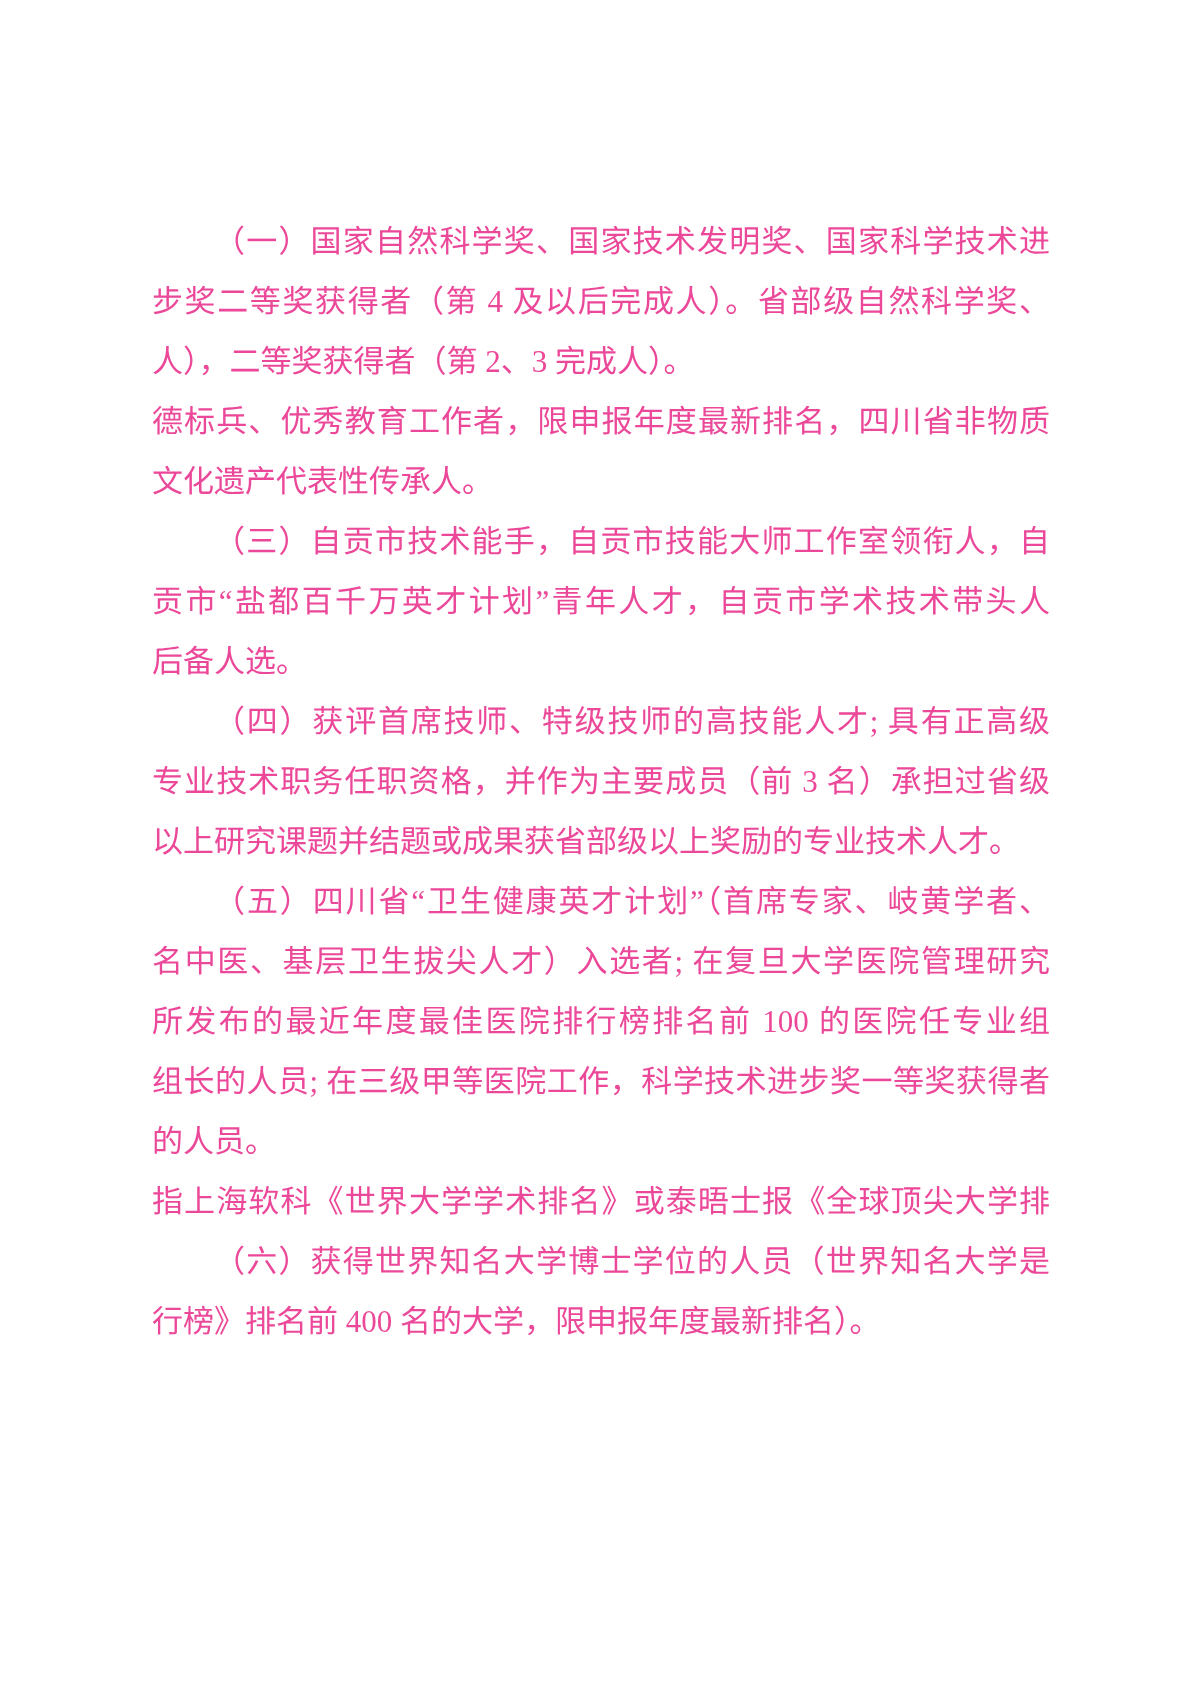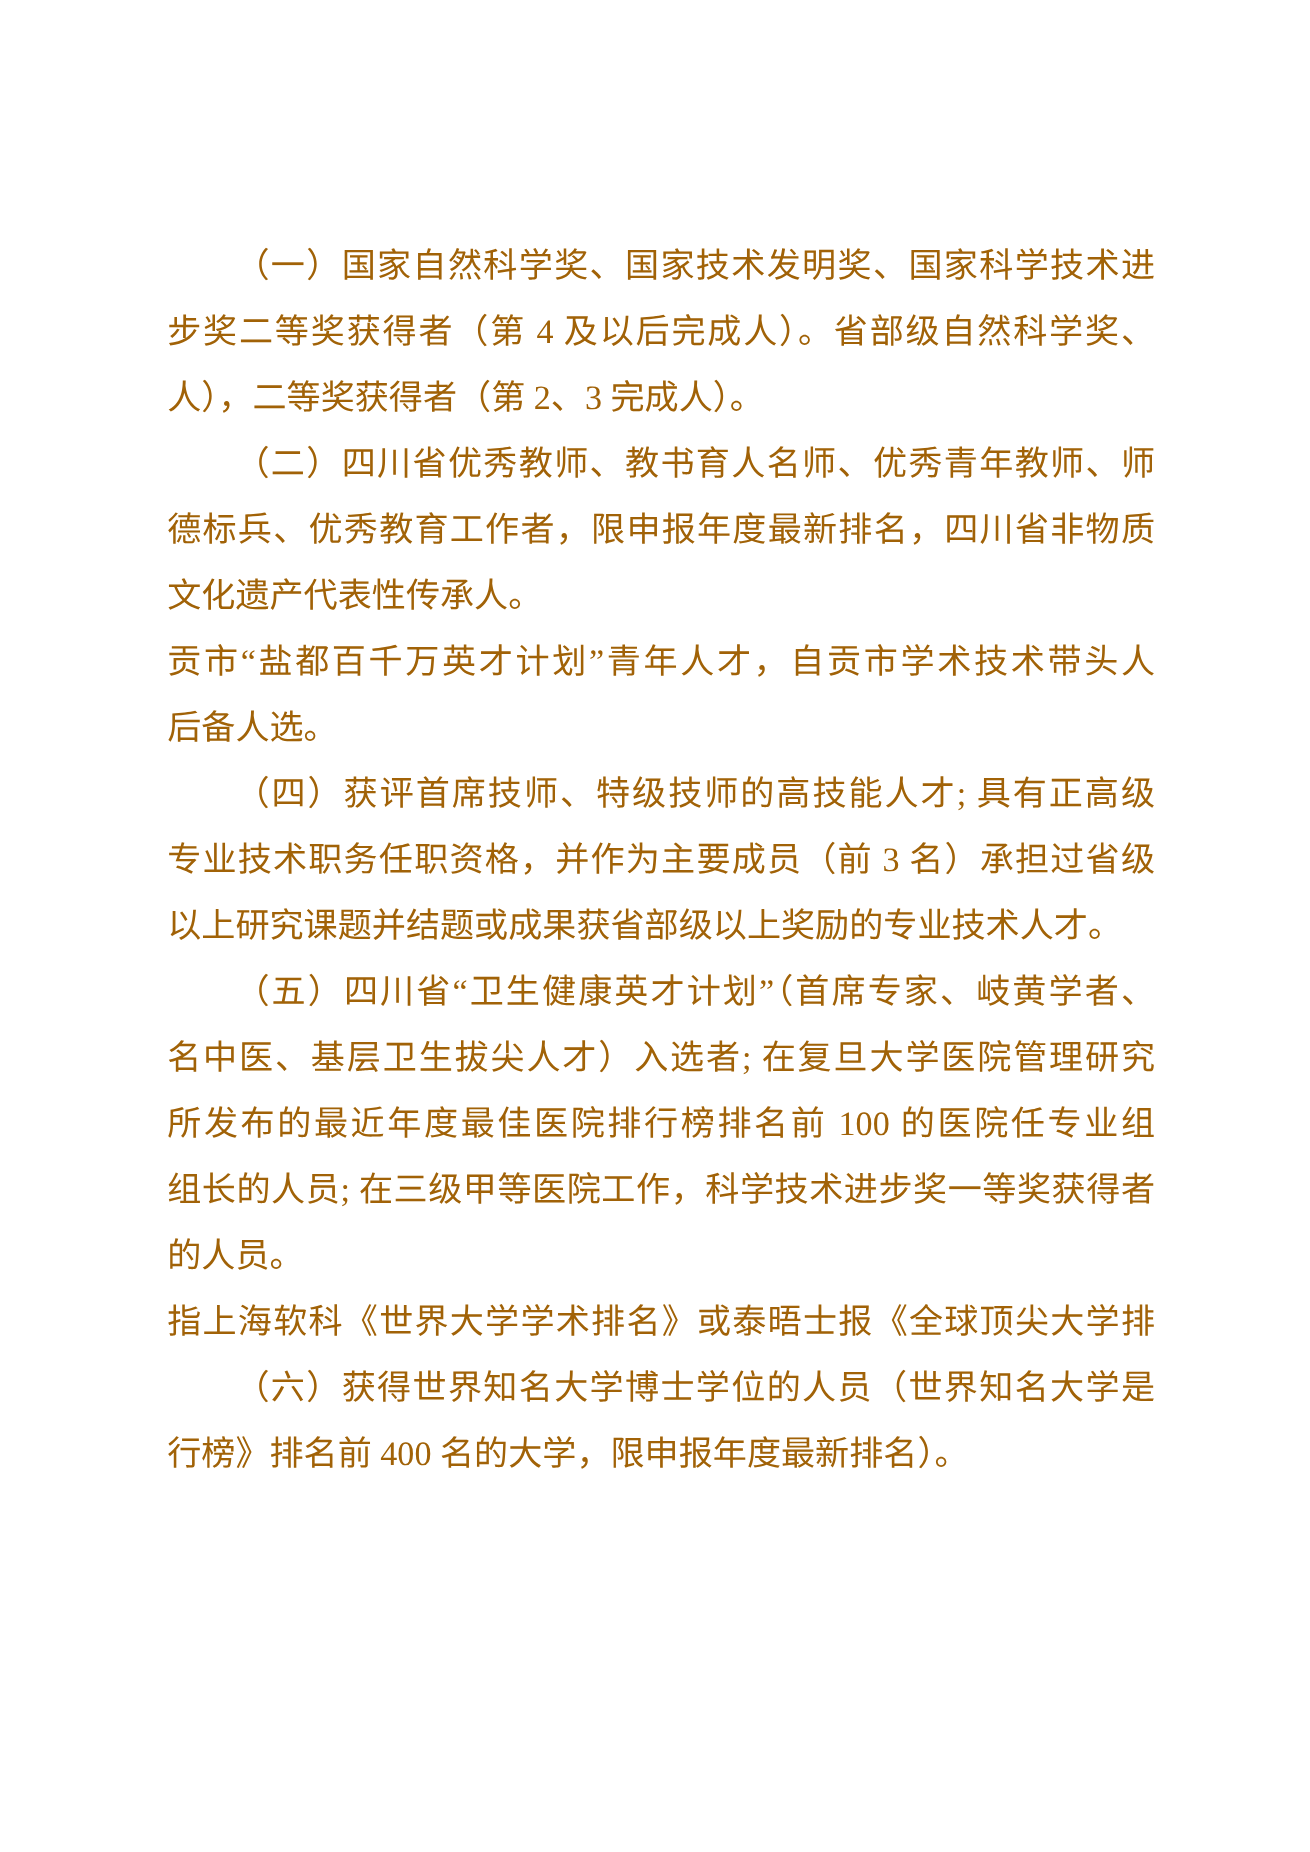--- a/index.html
+++ b/index.html
@@ -10,21 +10,21 @@
   .page {
     position: relative;
     width: 1191px;
     height: 1684px;
     box-sizing: border-box;
     background: #ffffff;
     padding: 212px 141px 0 152px;
     overflow: hidden;
     font-family: "Liberation Serif", "DejaVu Serif", serif;
     font-size: 31px;
-    color: #a16207;
+    color: #ec4899;
   }
   .para {
     margin: 0;
     padding: 0;
   }
   .line {
     display: block;
     height: 60px;
     line-height: 60px;
     text-align: justify;
@@ -43,26 +43,26 @@
 
 <div class="page">
 
   <p class="para">
     <span class="line first">（一）国家自然科学奖、国家技术发明奖、国家科学技术进</span>
     <span class="line">步奖二等奖获得者（第 4 及以后完成人）。省部级自然科学奖、</span>
     <span class="line last">人），二等奖获得者（第 2、3 完成人）。</span>
   </p>
 
   <p class="para">
-    <span class="line first">（二）四川省优秀教师、教书育人名师、优秀青年教师、师</span>
     <span class="line">德标兵、优秀教育工作者，限申报年度最新排名，四川省非物质</span>
     <span class="line last">文化遗产代表性传承人。</span>
   </p>
 
   <p class="para">
+    <span class="line first">（三）自贡市技术能手，自贡市技能大师工作室领衔人，自</span>
     <span class="line">贡市“盐都百千万英才计划”青年人才，自贡市学术技术带头人</span>
     <span class="line last">后备人选。</span>
   </p>
 
   <p class="para">
     <span class="line first">（四）获评首席技师、特级技师的高技能人才; 具有正高级</span>
     <span class="line">专业技术职务任职资格，并作为主要成员（前 3 名）承担过省级</span>
     <span class="line last">以上研究课题并结题或成果获省部级以上奖励的专业技术人才。</span>
   </p>
 

